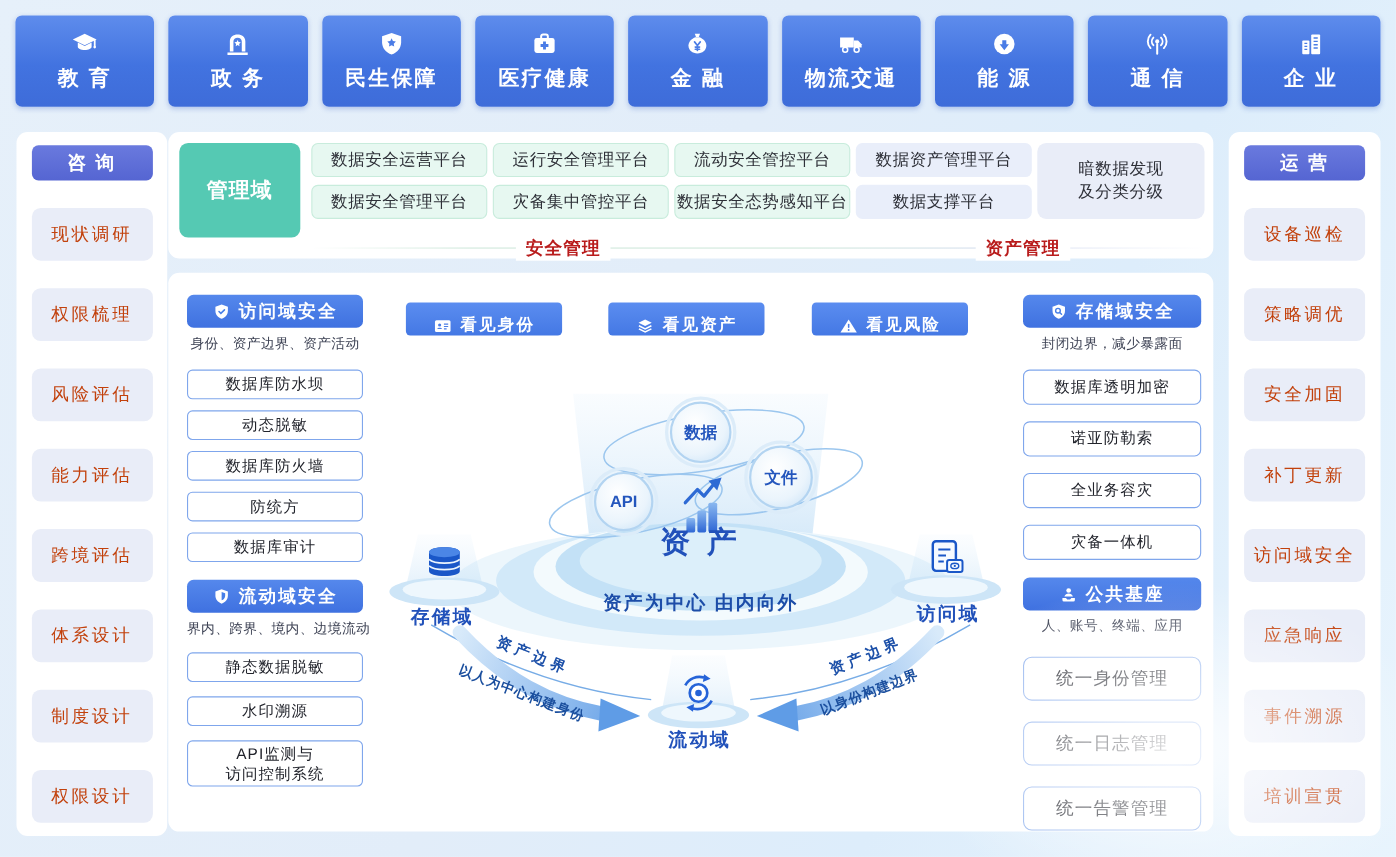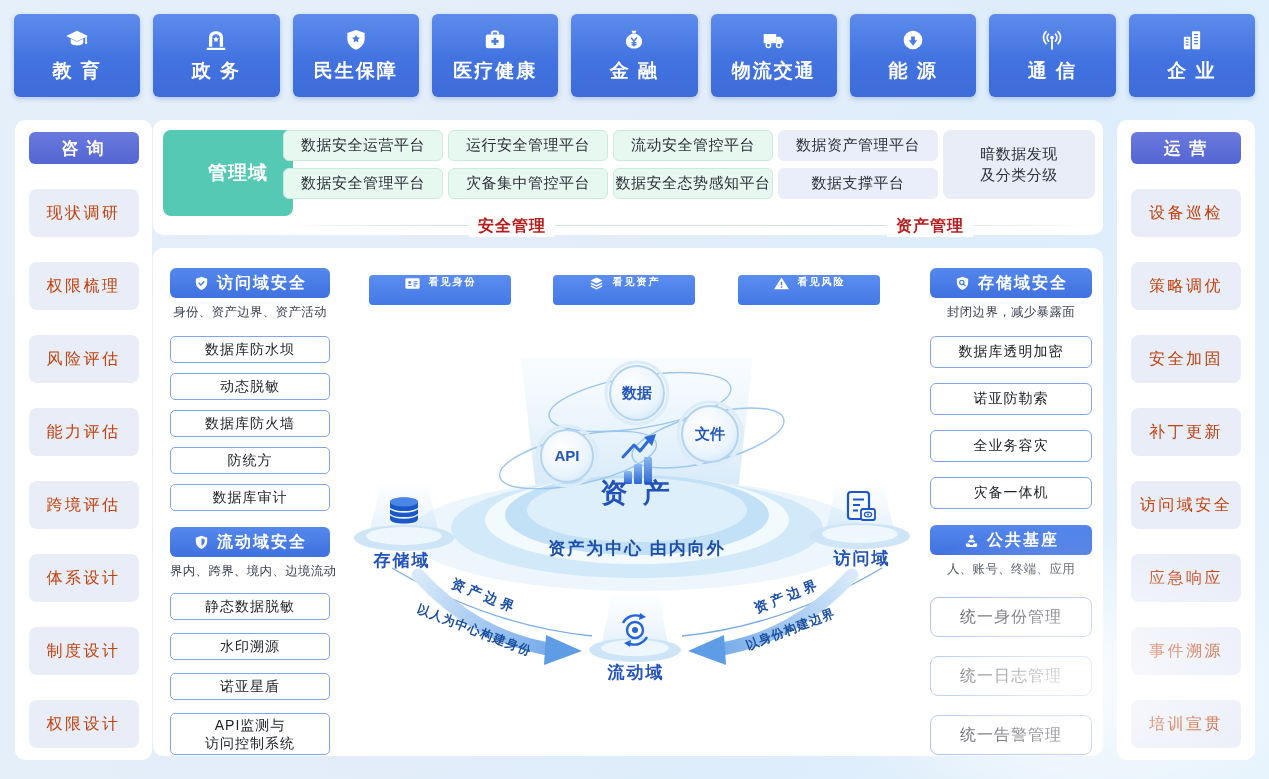--- a/index.html
+++ b/index.html
@@ -23,21 +23,21 @@
   .side-panel.left{left:15px;}
   .side-panel.right{left:1117px;width:138px;}
   .side-header{width:110px;height:32px;border-radius:6px;background:linear-gradient(180deg,#6a7ade,#5565d2);
     color:#fff;font-size:17px;font-weight:700;letter-spacing:2px;display:flex;align-items:center;justify-content:center;}
   .side-item{width:110px;height:48px;border-radius:8px;background:#e9edf8;color:#c2410c;
     font-size:16px;font-weight:500;letter-spacing:2.5px;display:flex;align-items:center;justify-content:center;cursor:pointer;}
 
   
   .mgmt-panel{position:absolute;left:153px;top:120px;width:950px;height:115px;background:#fff;border-radius:10px;}
   .mgmt-domain{position:absolute;left:10px;top:10px;width:110px;height:86px;border-radius:8px;background:#55c9b3;
-    color:#fff;font-size:19px;font-weight:700;letter-spacing:1px;display:flex;align-items:center;justify-content:center;padding-left:20px;}
+    color:#fff;font-size:19px;font-weight:700;letter-spacing:1px;display:flex;align-items:center;justify-content:center;}
   .mgmt-grid{position:absolute;left:130px;top:10px;width:812px;display:flex;gap:5px;}
   .mcol{width:160px;display:flex;flex-direction:column;gap:7px;}
   .mcol.last{flex:1;}
   .mitem{height:31px;border-radius:6px;display:flex;align-items:center;justify-content:center;
     font-size:15px;color:#2e3038;letter-spacing:.5px;cursor:pointer;}
   .mitem.mint{background:#e7f8f1;border:1px solid #c8ecdc;box-sizing:border-box;}
   .mitem.lav{background:#e9eefa;}
   .mitem.tall{height:69px;flex-direction:column;gap:3px;background:#e9edf8;border-radius:8px;line-height:1.2;}
   .mgmt-labels{position:absolute;left:130px;top:96px;width:812px;height:18px;}
   .mgmt-labels .line{position:absolute;left:0;right:0;top:9px;height:1px;
@@ -55,22 +55,22 @@
   .sec-sub{margin-top:6px;font-size:12.5px;color:#3d4254;font-weight:500;text-align:center;letter-spacing:.3px;white-space:nowrap;}
   .sec-item{background:#fff;border:1px solid #7fa6ec;border-radius:5px;display:flex;align-items:center;justify-content:center;
     font-size:14px;color:#22242c;letter-spacing:1px;font-weight:500;cursor:pointer;}
   .sec.access .sec-item{height:25px;margin-top:10px;}
   .sec.access .sec-item.first{margin-top:15px;}
   .sec.flow .sec-item{height:25px;margin-top:13px;}
   .sec.flow .sec-item.tall{height:40px;flex-direction:column;line-height:1.3;gap:0;}
   .sec.storage .sec-item{height:30px;margin-top:15px;border-radius:6px;}
   .sec.base .sec-item{height:38px;margin-top:19px;border-radius:8px;font-size:16px;border-color:#93b4ee;}
   .cap-btn{position:absolute;top:27px;height:30px;width:142px;border-radius:4px;cursor:pointer;
-    background:linear-gradient(180deg,#5b8df0,#4478e4);color:#fff;font-size:10px;font-weight:700;letter-spacing:2px;
-    display:flex;align-items:flex-start;justify-content:center;}
+    background:linear-gradient(180deg,#5b8df0,#4478e4);color:#fff;font-size:15px;font-weight:700;letter-spacing:2px;
+    display:flex;align-items:flex-end;justify-content:center;}
   .cap-btn svg{width:17px;height:17px;margin-right:8px;}
   .center-svg{position:absolute;left:187px;top:82px;}
 </style>
 </head>
 <body>
 
 <div class="stage">
 
   <div class="industry-bar">
     <div class="ind-btn">
@@ -227,21 +227,20 @@
       <div class="sec-header">
         <svg viewBox="0 0 24 24">
             <path d="M12 2.5l8 2.8v5.2c0 5-3.2 8.6-8 10.5-4.8-1.9-8-5.5-8-10.5V5.3z" fill="#fff"></path>
             <path d="M12 6l4.5 1.6v3c0 2.8-1.8 4.9-4.5 6z" fill="#477fe8"></path>
           </svg>
         <span>流动域安全</span>
       </div>
       <div class="sec-sub">界内、跨界、境内、边境流动</div>
       <div class="sec-item">静态数据脱敏</div>
       <div class="sec-item">水印溯源</div>
-      <div class="sec-item">诺亚星盾</div>
       <div class="sec-item tall">
         <span>API监测与</span>
         <span>访问控制系统</span>
       </div>
     </div>
 
     <div class="sec storage" style="left:777px;top:20px;width:162px;">
       <div class="sec-header">
         <svg viewBox="0 0 24 24">
             <path d="M12 2.5l8 2.8v5.2c0 5-3.2 8.6-8 10.5-4.8-1.9-8-5.5-8-10.5V5.3z" fill="#fff"></path>

